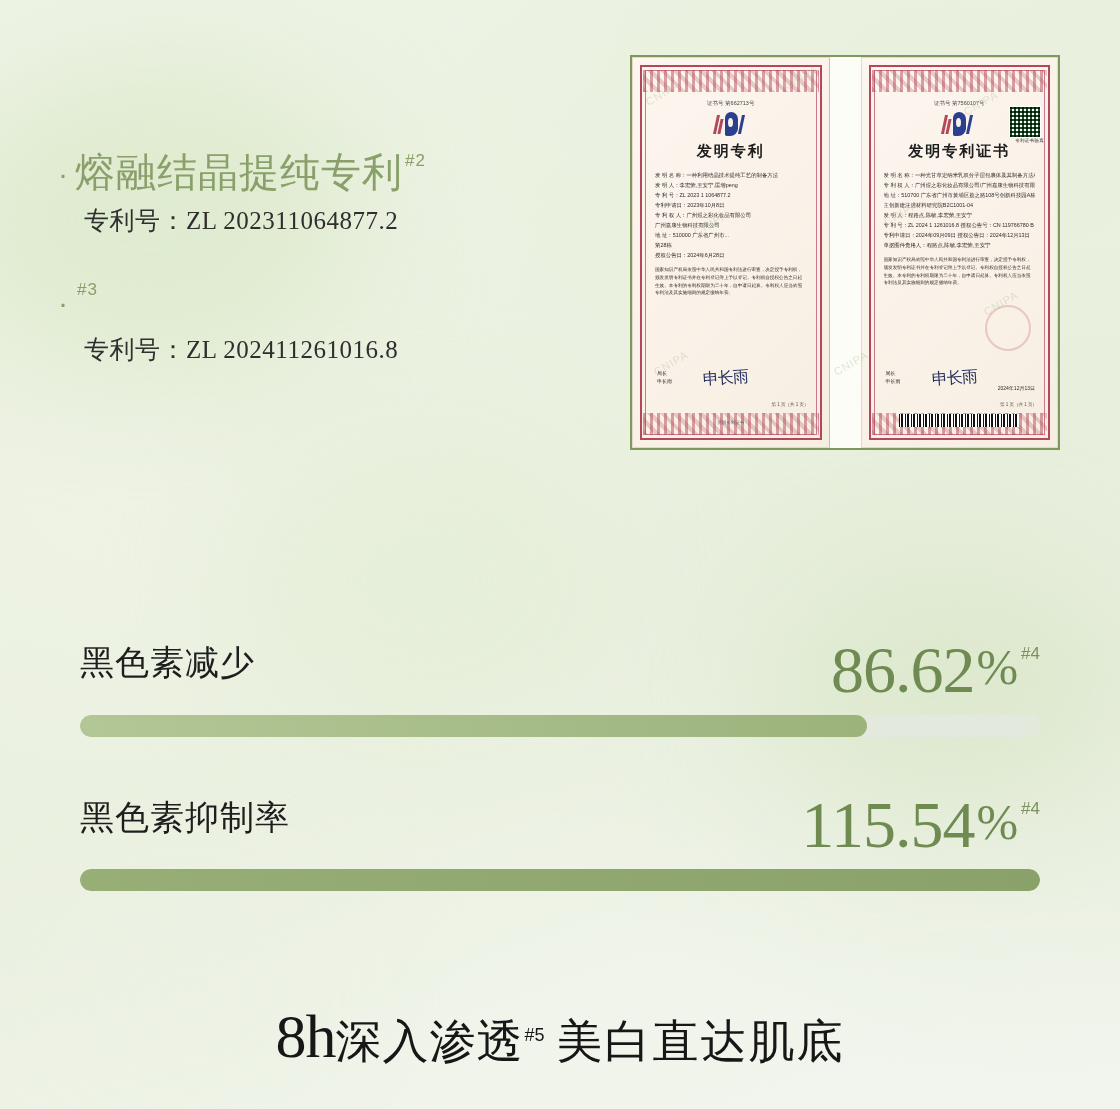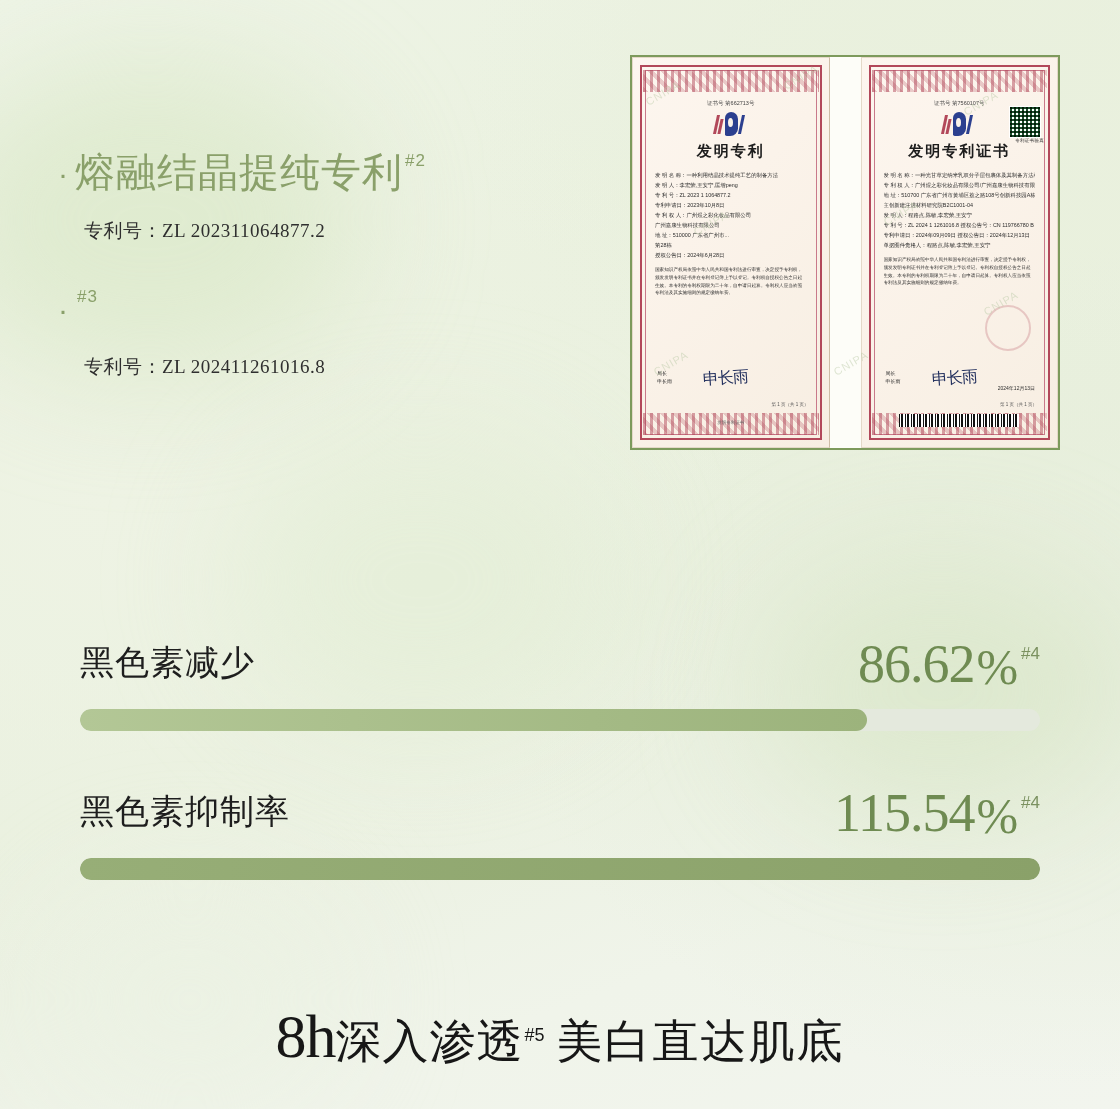--- a/index.html
+++ b/index.html
@@ -62,23 +62,23 @@
   .sup {
     font-size: 17px;
     color: #8aa06a;
     vertical-align: super;
     line-height: 1;
     margin-left: 2px;
     position: relative;
     top: 2px;
   }
   .patent-no {
-    margin-top: 20px;
+    margin-top: 6px;
     margin-left: 26px;
-    font-size: 19px;
+    font-size: 25px;
     color: #2f2f2f;
     font-family: "Liberation Serif", serif;
     letter-spacing: 0.5px;
   }
 
   
   .cert-wrap {
     position: absolute;
     left: 630px;
     top: 55px;
@@ -294,21 +294,21 @@
     letter-spacing: 1px;
     padding-bottom: 8px;
   }
   .metric-value {
     display: flex;
     align-items: flex-start;
     color: #6f8b52;
     font-family: "Liberation Serif", serif;
   }
   .metric-value .num {
-    font-size: 54px;
+    font-size: 66px;
     line-height: 0.92;
     letter-spacing: -1px;
   }
   .metric-value .pct {
     font-size: 50px;
     line-height: 1.1;
     margin-left: 2px;
   }
   .metric-value .sup2 {
     font-size: 17px;

